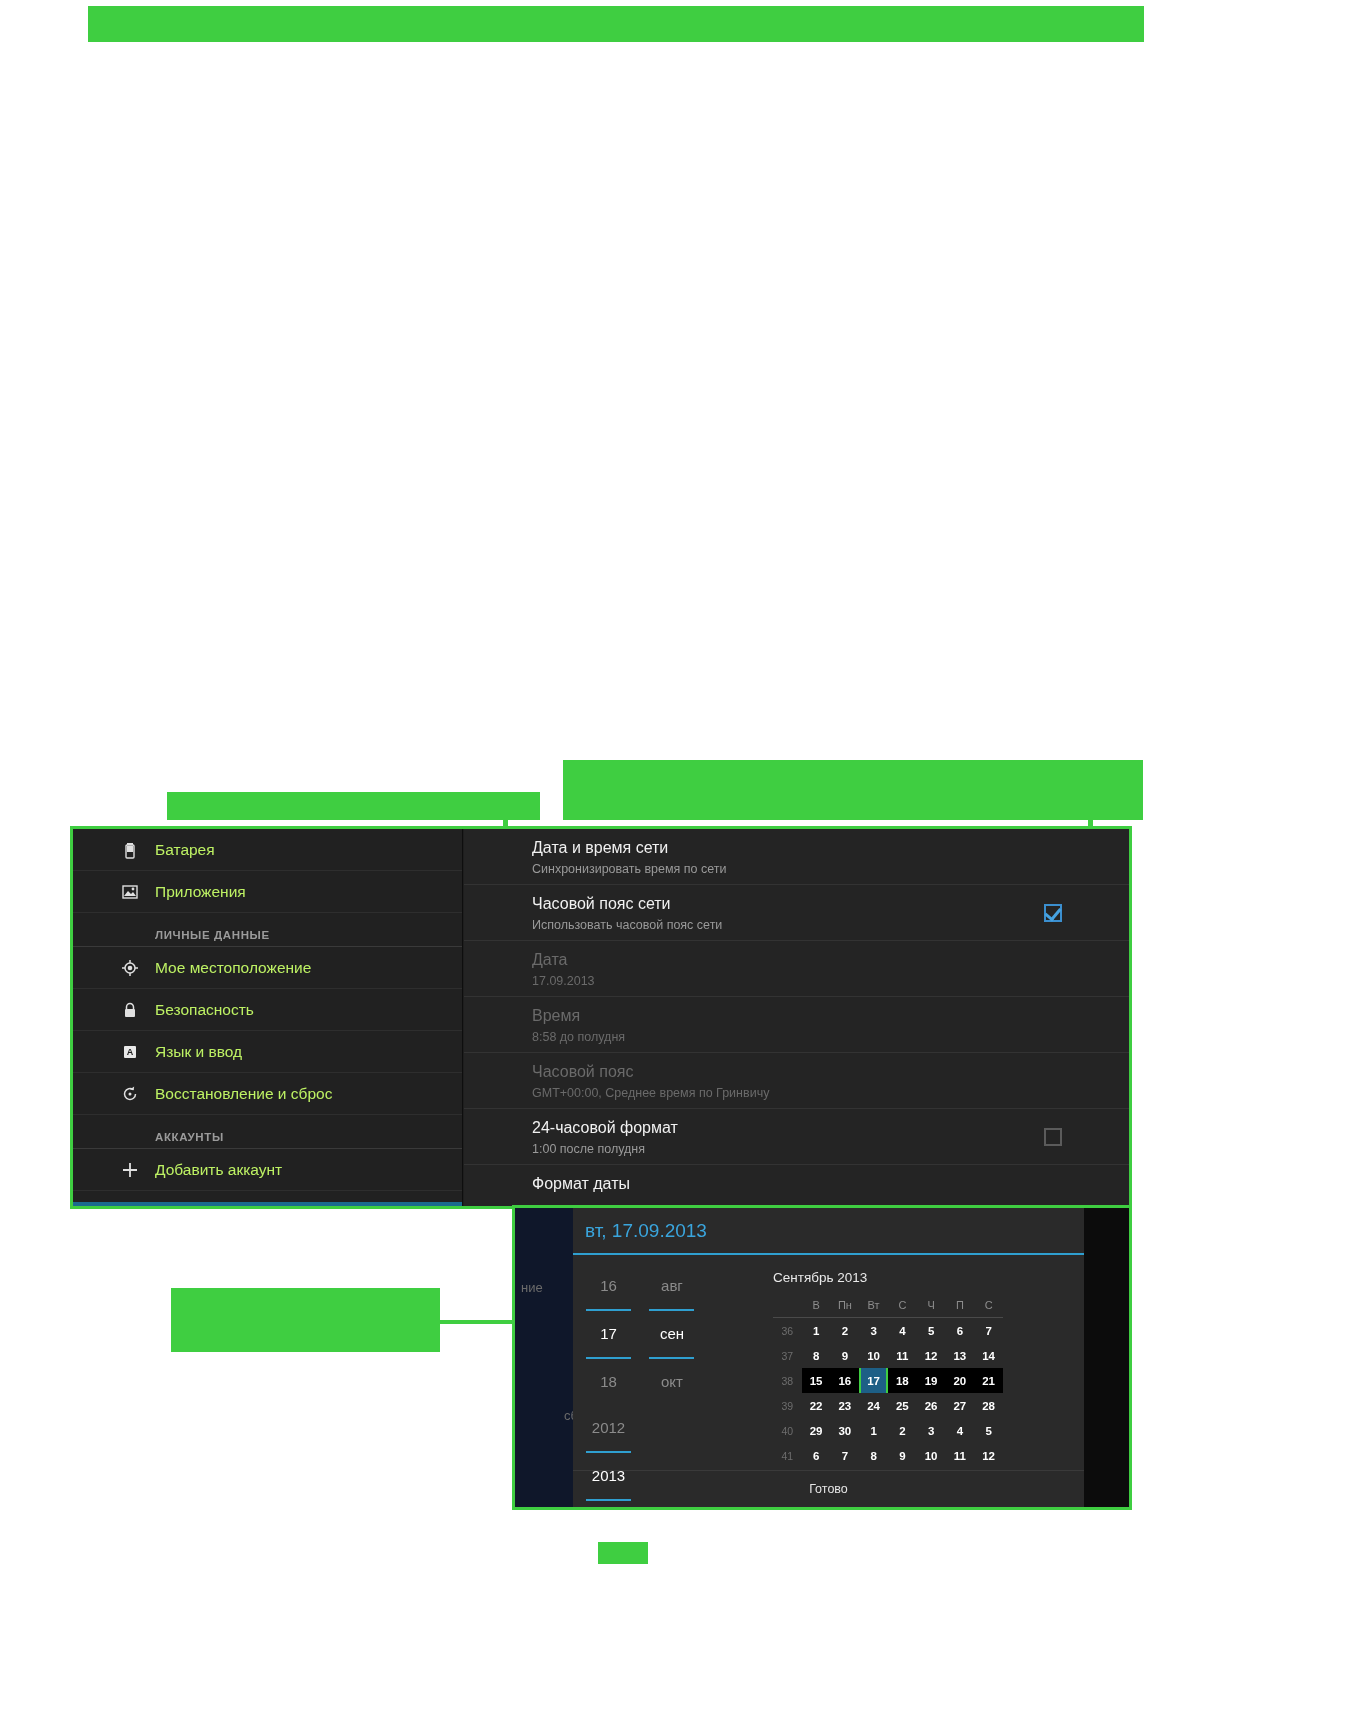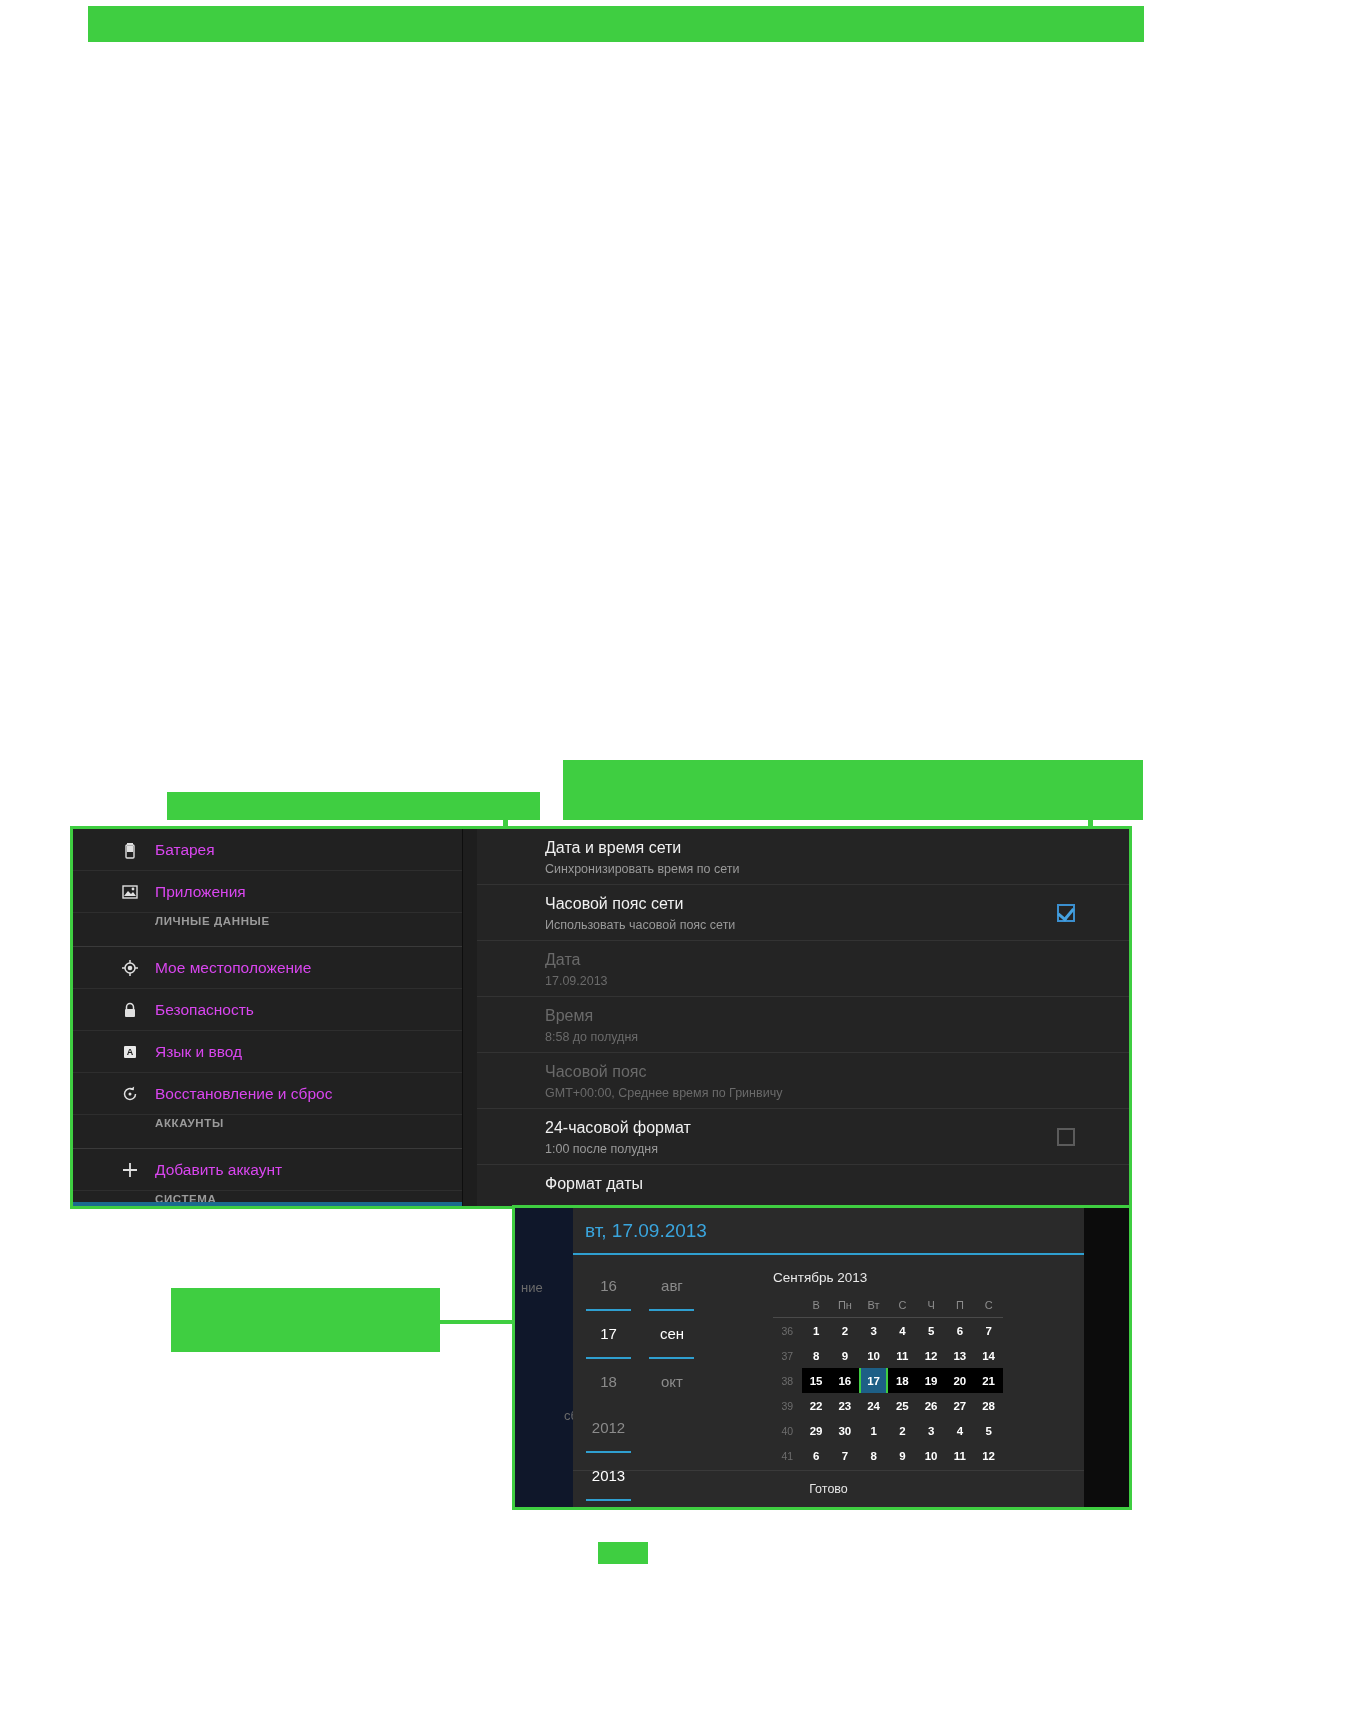--- a/index.html
+++ b/index.html
@@ -21,35 +21,35 @@
     background:#1e1e1e;border:3px solid #3fce41;box-sizing:border-box;
     overflow:hidden;
   }
   #sidebar{
     position:absolute;left:0;top:0;width:390px;height:100%;
     background:#212121;box-sizing:border-box;
   }
   #sidebar:after{content:"";position:absolute;right:0;top:0;width:1px;height:100%;background:#0e0e0e;}
   .s-row{
     position:relative;height:42px;display:flex;align-items:center;
-    padding-left:82px;box-sizing:border-box;color:#d946ef;font-size:15.5px;
+    padding-left:82px;box-sizing:border-box;color:#bef264;font-size:15.5px;
     border-bottom:1px solid #2e2e2e;
   }
   .s-row .s-icon{position:absolute;left:48px;top:50%;transform:translateY(-50%);
       width:18px;height:18px;display:block;}
   .s-head{
-    height:34px;display:flex;align-items:center;padding-left:82px;
+    height:34px;display:flex;align-items:flex-end;padding-left:82px;
     box-sizing:border-box;color:#9b9b9b;font-size:11.5px;font-weight:bold;
-    letter-spacing:.6px;border-bottom:1px solid #3a3a3a;padding-bottom:18px;
+    letter-spacing:.6px;border-bottom:1px solid #3a3a3a;padding-bottom:5px;
   }
   .s-head.nb{border-bottom:1px solid #3a3a3a;}
   #sidebar-accent{position:absolute;left:0;bottom:0;width:390px;height:4px;background:#1b6b8f;}
 
   #detail{
-    position:absolute;left:404px;top:0;width:671px;height:100%;
+    position:absolute;left:391px;top:0;width:671px;height:100%;
     background:#242424;box-sizing:border-box;
   }
   .d-row{
     position:relative;height:56px;box-sizing:border-box;
     padding:8px 0 0 68px;border-bottom:1px solid #333;
   }
   .d-title{color:#f1f1f1;font-size:16px;line-height:22px;}
   .d-sub{color:#9a9a9a;font-size:12.5px;line-height:18px;margin-top:1px;}
   .d-row.dim .d-title{color:#6a6a6a;}
   .d-row.dim .d-sub{color:#6a6a6a;}

